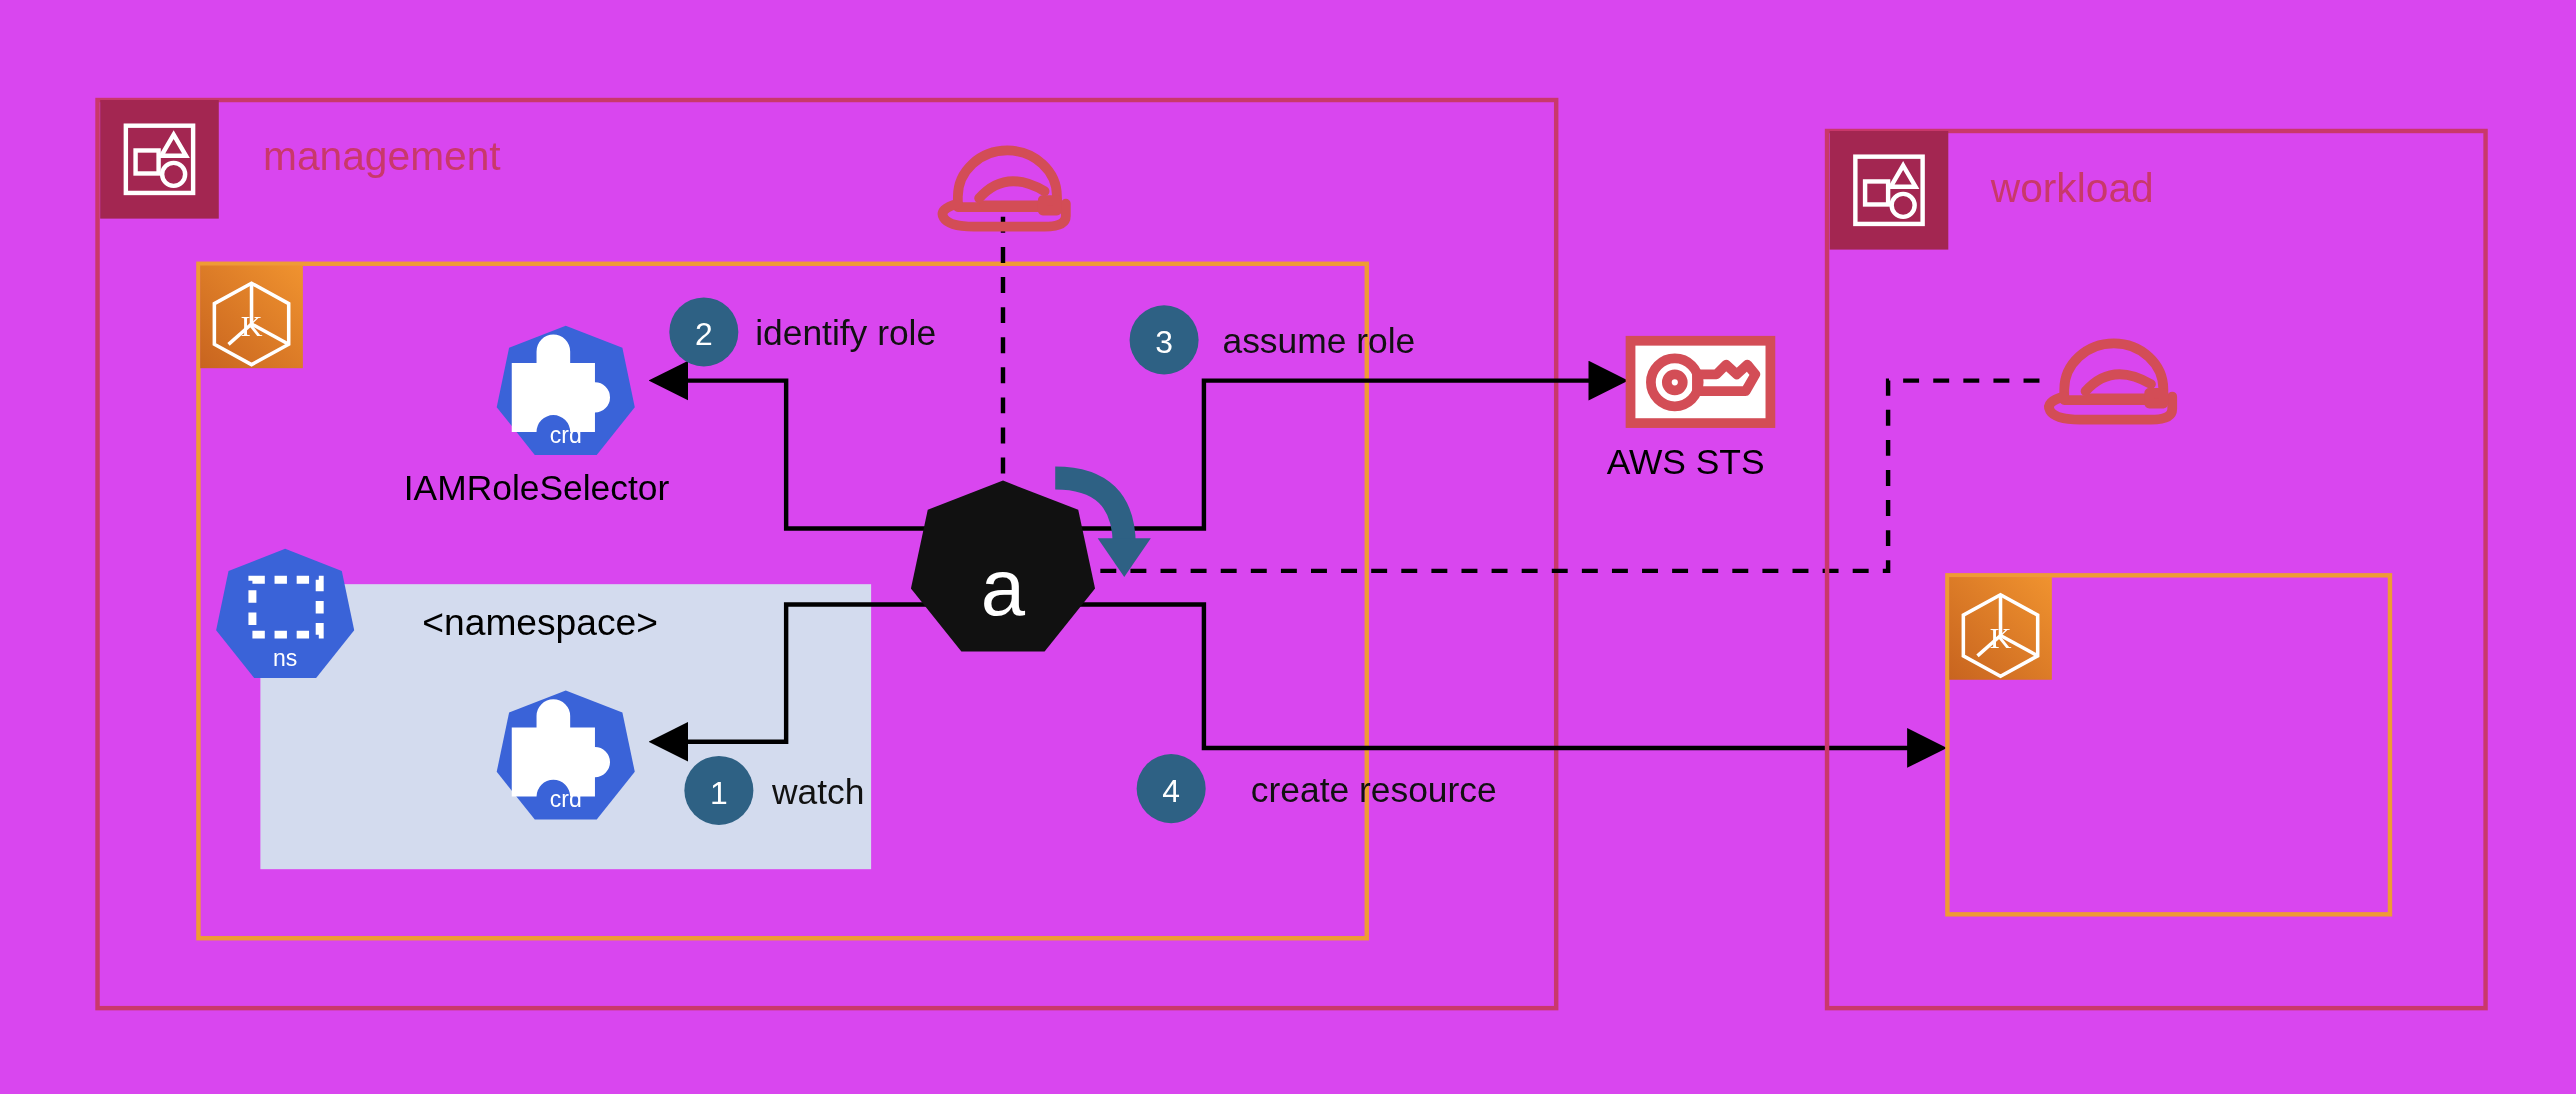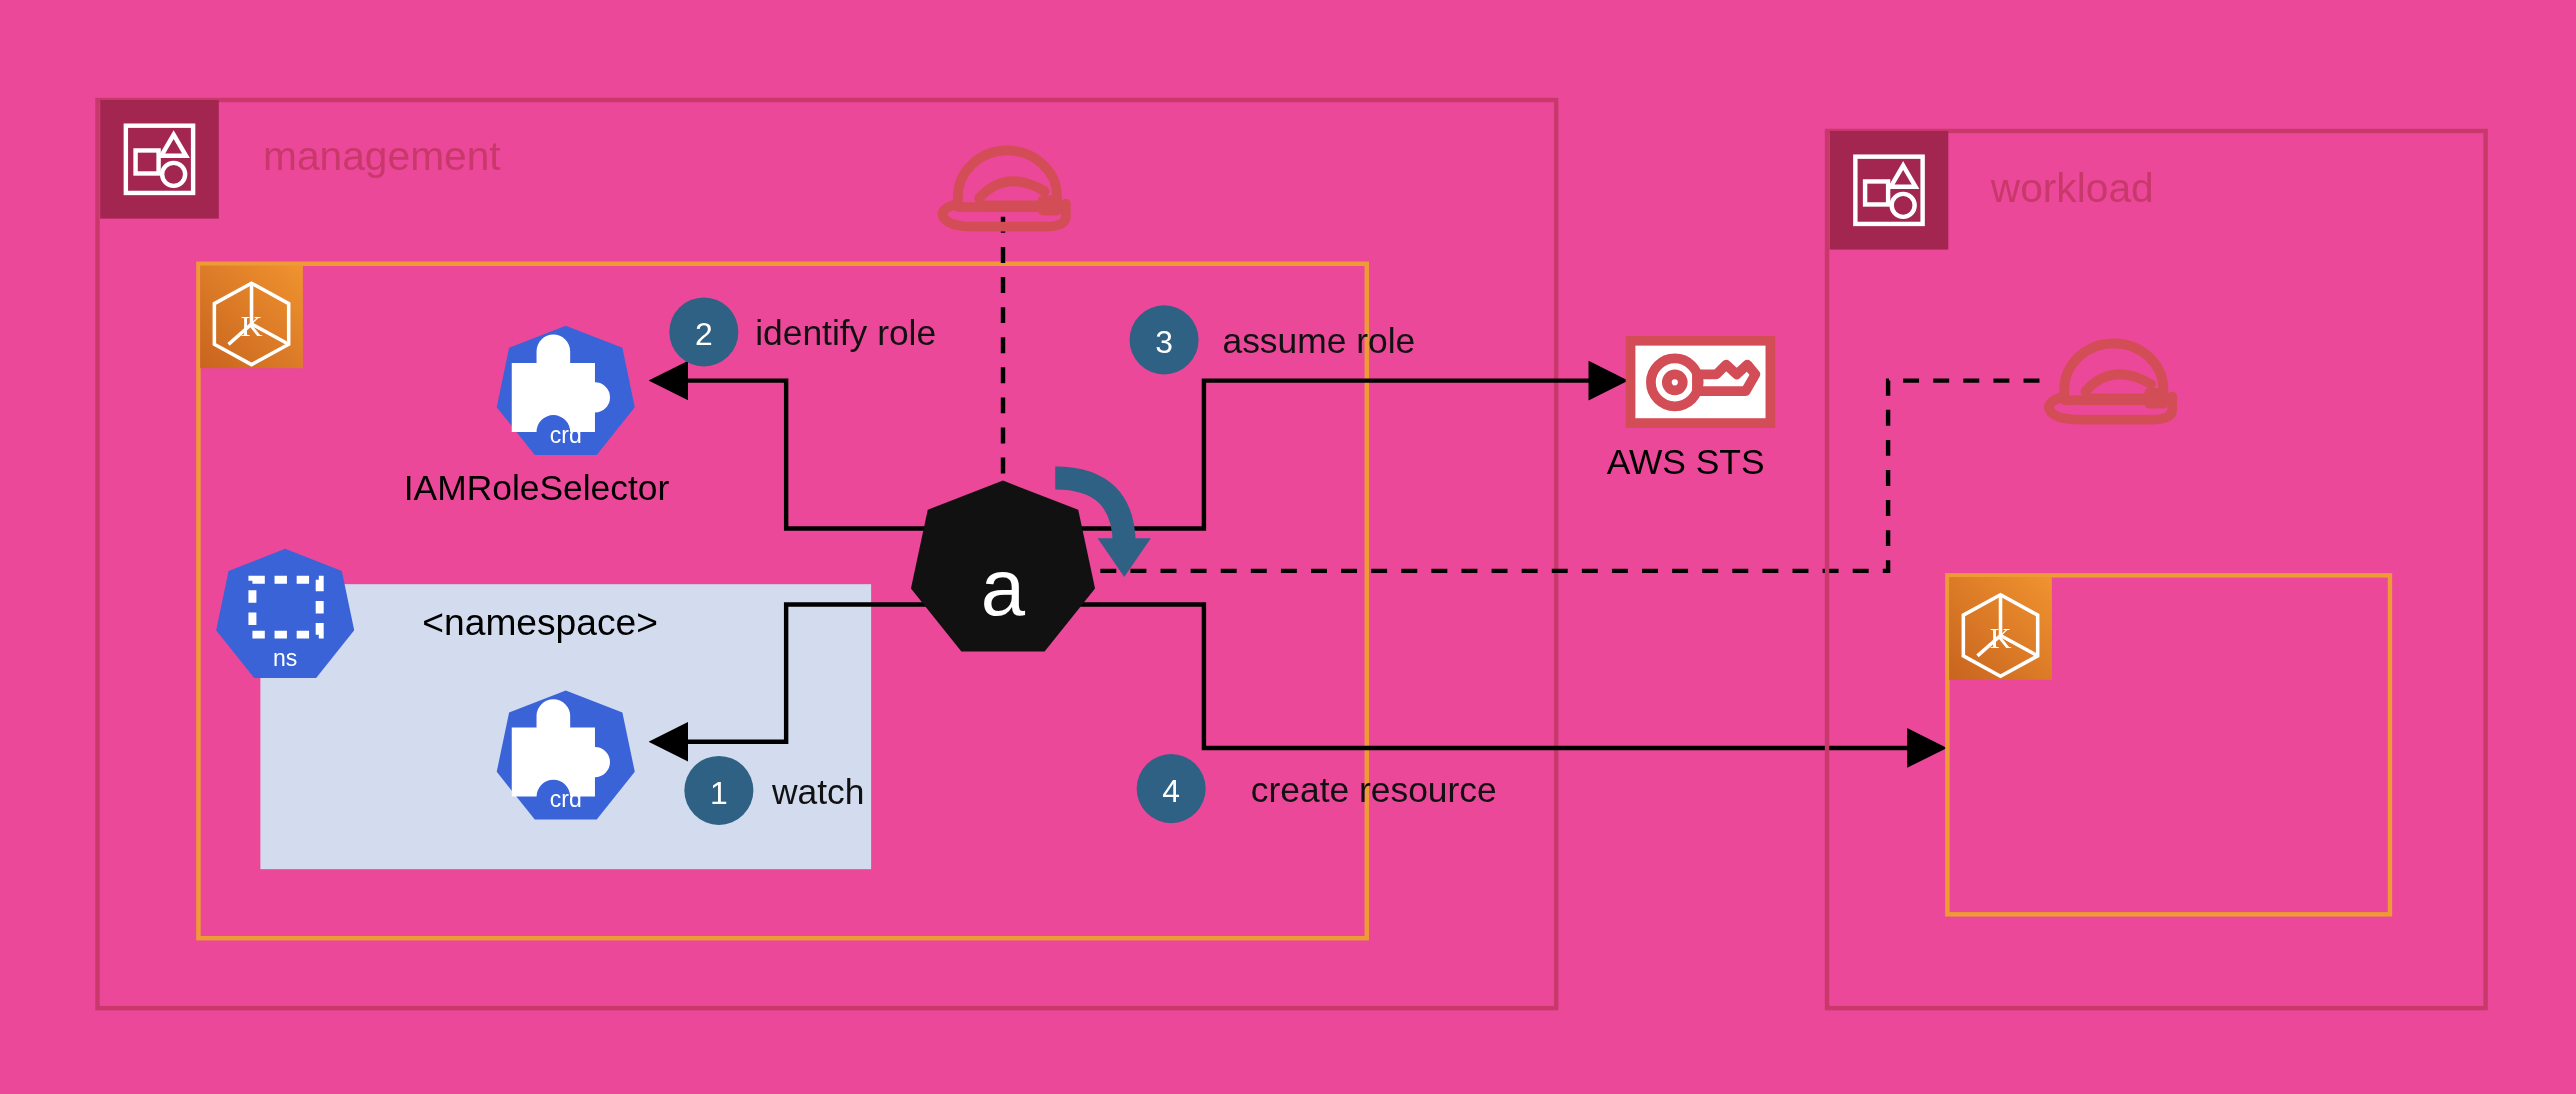--- a/index.html
+++ b/index.html
@@ -7,21 +7,21 @@
     padding: 0;
     background: #ffffff;
   }
   body {
     font-family: "Liberation Sans", sans-serif;
   }
   #diagram-root {
     position: relative;
     width: 2576px;
     height: 1094px;
-    background: #ec4899;
+    background: #d946ef;
     overflow: hidden;
     text-align: center;
   }
   svg.canvas {
     position: absolute;
     top: 0; left: 0;
     width: 2576px;
     height: 1094px;
   }
   .acct-title {

